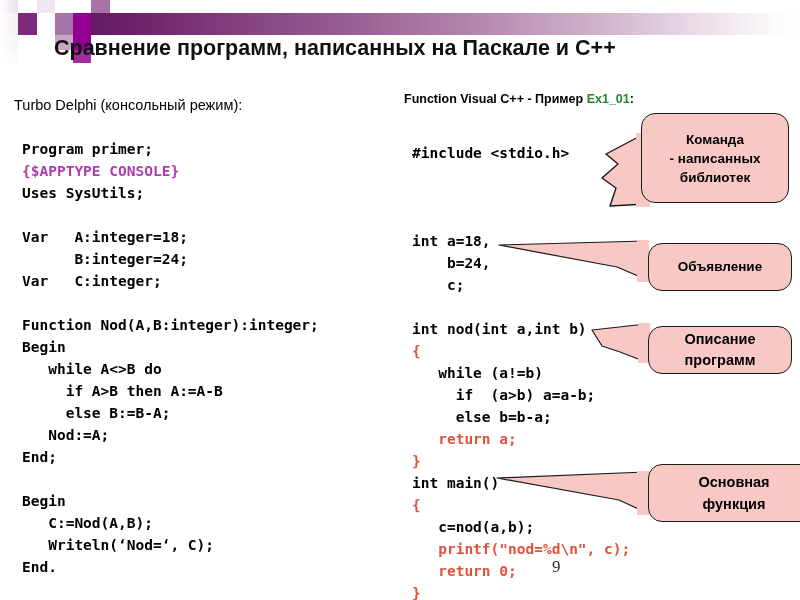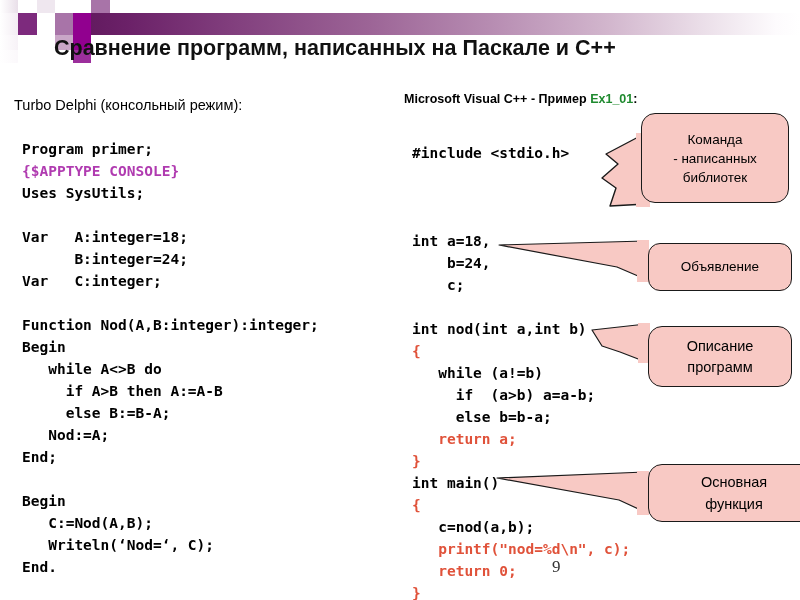--- a/index.html
+++ b/index.html
@@ -54,20 +54,21 @@
   .callout{
     position:absolute;
     background:#f8c9c4;
     border:1.4px solid #1a1a1a;
     border-radius:14px;
     color:#000;
     font-family:"Liberation Sans", sans-serif;
     text-align:center;
     display:flex;align-items:center;justify-content:center;
     box-sizing:border-box;
+    font-weight:bold;
   }
   .callout span{display:block;width:100%;}
   .tail{position:absolute;}
   .tail svg{display:block;overflow:visible;}
 
   .pagenum{
     position:absolute;left:552px;top:557px;
     font-size:17px;color:#333;
     font-family:"Liberation Serif", serif;
   }
@@ -99,21 +100,21 @@
   <div class="sq" style="left:73px;top:35px;width:18px;height:15px;background:#91008f;"></div>
 
   <div class="sq" style="left:0px;top:50px;width:18px;height:13px;background:linear-gradient(to right,#ffffff,#fbf8fb);"></div>
   <div class="sq" style="left:73px;top:50px;width:18px;height:13px;background:#9c2f9c;"></div>
 
   <div class="title">Сравнение программ, написанных на Паскале и С++</div>
 
   <div class="col-head-left">Turbo Delphi (консольный режим):</div>
   <div class="code left" id="left-code"><span class="ln">Program primer;</span><span class="ln violet">{$APPTYPE CONSOLE}</span><span class="ln">Uses SysUtils;</span><span class="ln">&nbsp;</span><span class="ln">Var   A:integer=18;</span><span class="ln">      B:integer=24;</span><span class="ln">Var   C:integer;</span><span class="ln">&nbsp;</span><span class="ln">Function Nod(A,B:integer):integer;</span><span class="ln">Begin</span><span class="ln">   while A&lt;&gt;B do</span><span class="ln">     if A&gt;B then A:=A-B</span><span class="ln">     else B:=B-A;</span><span class="ln">   Nod:=A;</span><span class="ln">End;</span><span class="ln">&nbsp;</span><span class="ln">Begin</span><span class="ln">   C:=Nod(A,B);</span><span class="ln">   Writeln(‘Nod=‘, C);</span><span class="ln">End.</span></div>
 
-  <div class="col-head-right"><span>Microsoft Visual C++ - Пример </span><span class="green">Ex1_01</span><span>:</span></div>
+  <div class="col-head-right"><span>Function Visual C++ - Пример </span><span class="green">Ex1_01</span><span>:</span></div>
   <div class="code right" id="right-code"><span class="ln">#include &lt;stdio.h&gt;</span><span class="ln">&nbsp;</span><span class="ln">&nbsp;</span><span class="ln">&nbsp;</span><span class="ln">int a=18,</span><span class="ln">    b=24,</span><span class="ln">    c;</span><span class="ln">&nbsp;</span><span class="ln">int nod(int a,int b)</span><span class="ln red">{</span><span class="ln">   while (a!=b)</span><span class="ln">     if  (a&gt;b) a=a-b;</span><span class="ln">     else b=b-a;</span><span class="ln red">   return a;</span><span class="ln red">}</span><span class="ln">int main()</span><span class="ln red">{</span><span class="ln">   c=nod(a,b);</span><span class="ln red">   printf("nod=%d\n", c);</span><span class="ln red">   return 0;</span><span class="ln red">}</span></div>
 
   <div class="tail" style="left:596px;top:132px;">
     <svg width="52" height="78" viewBox="0 0 52 78">
       <path d="M48,2 L10,22 L22,32 L6,46 L20,56 L14,74 L50,72 Z" fill="#f8c9c4" stroke="#1a1a1a" stroke-width="1.4" stroke-linejoin="round"></path>
       <rect x="40" y="1" width="14" height="74" fill="#f8c9c4"></rect>
     </svg>
   </div>
 
   <div class="tail" style="left:497px;top:239px;">
@@ -138,27 +139,27 @@
   </div>
 
   <div class="callout" style="left:641px;top:113px;width:148px;height:90px;font-size:13.5px;line-height:19px;">
     <span id="callout-0">
         <div>Команда</div>
         <div>- написанных</div>
         <div>библиотек</div>
       </span>
   </div>
 
-  <div class="callout" style="left:648px;top:243px;width:144px;height:48px;font-size:13.5px;line-height:18px;border-radius:12px;">
+  <div class="callout" style="left:648px;top:243px;width:144px;height:48px;font-size:13.5px;line-height:18px;">
     <span id="callout-1">
         <div>Объявление</div>
       </span>
   </div>
 
-  <div class="callout" style="left:648px;top:326px;width:144px;height:61px;font-size:14.5px;line-height:21px;">
+  <div class="callout" style="left:648px;top:326px;width:144px;height:48px;font-size:14.5px;line-height:21px;">
     <span id="callout-2">
         <div>Описание</div>
         <div>программ</div>
       </span>
   </div>
 
   <div class="callout" style="left:648px;top:464px;width:172px;height:58px;font-size:14.5px;line-height:22px;">
     <span id="callout-3">
         <div>Основная</div>
         <div>функция</div>

